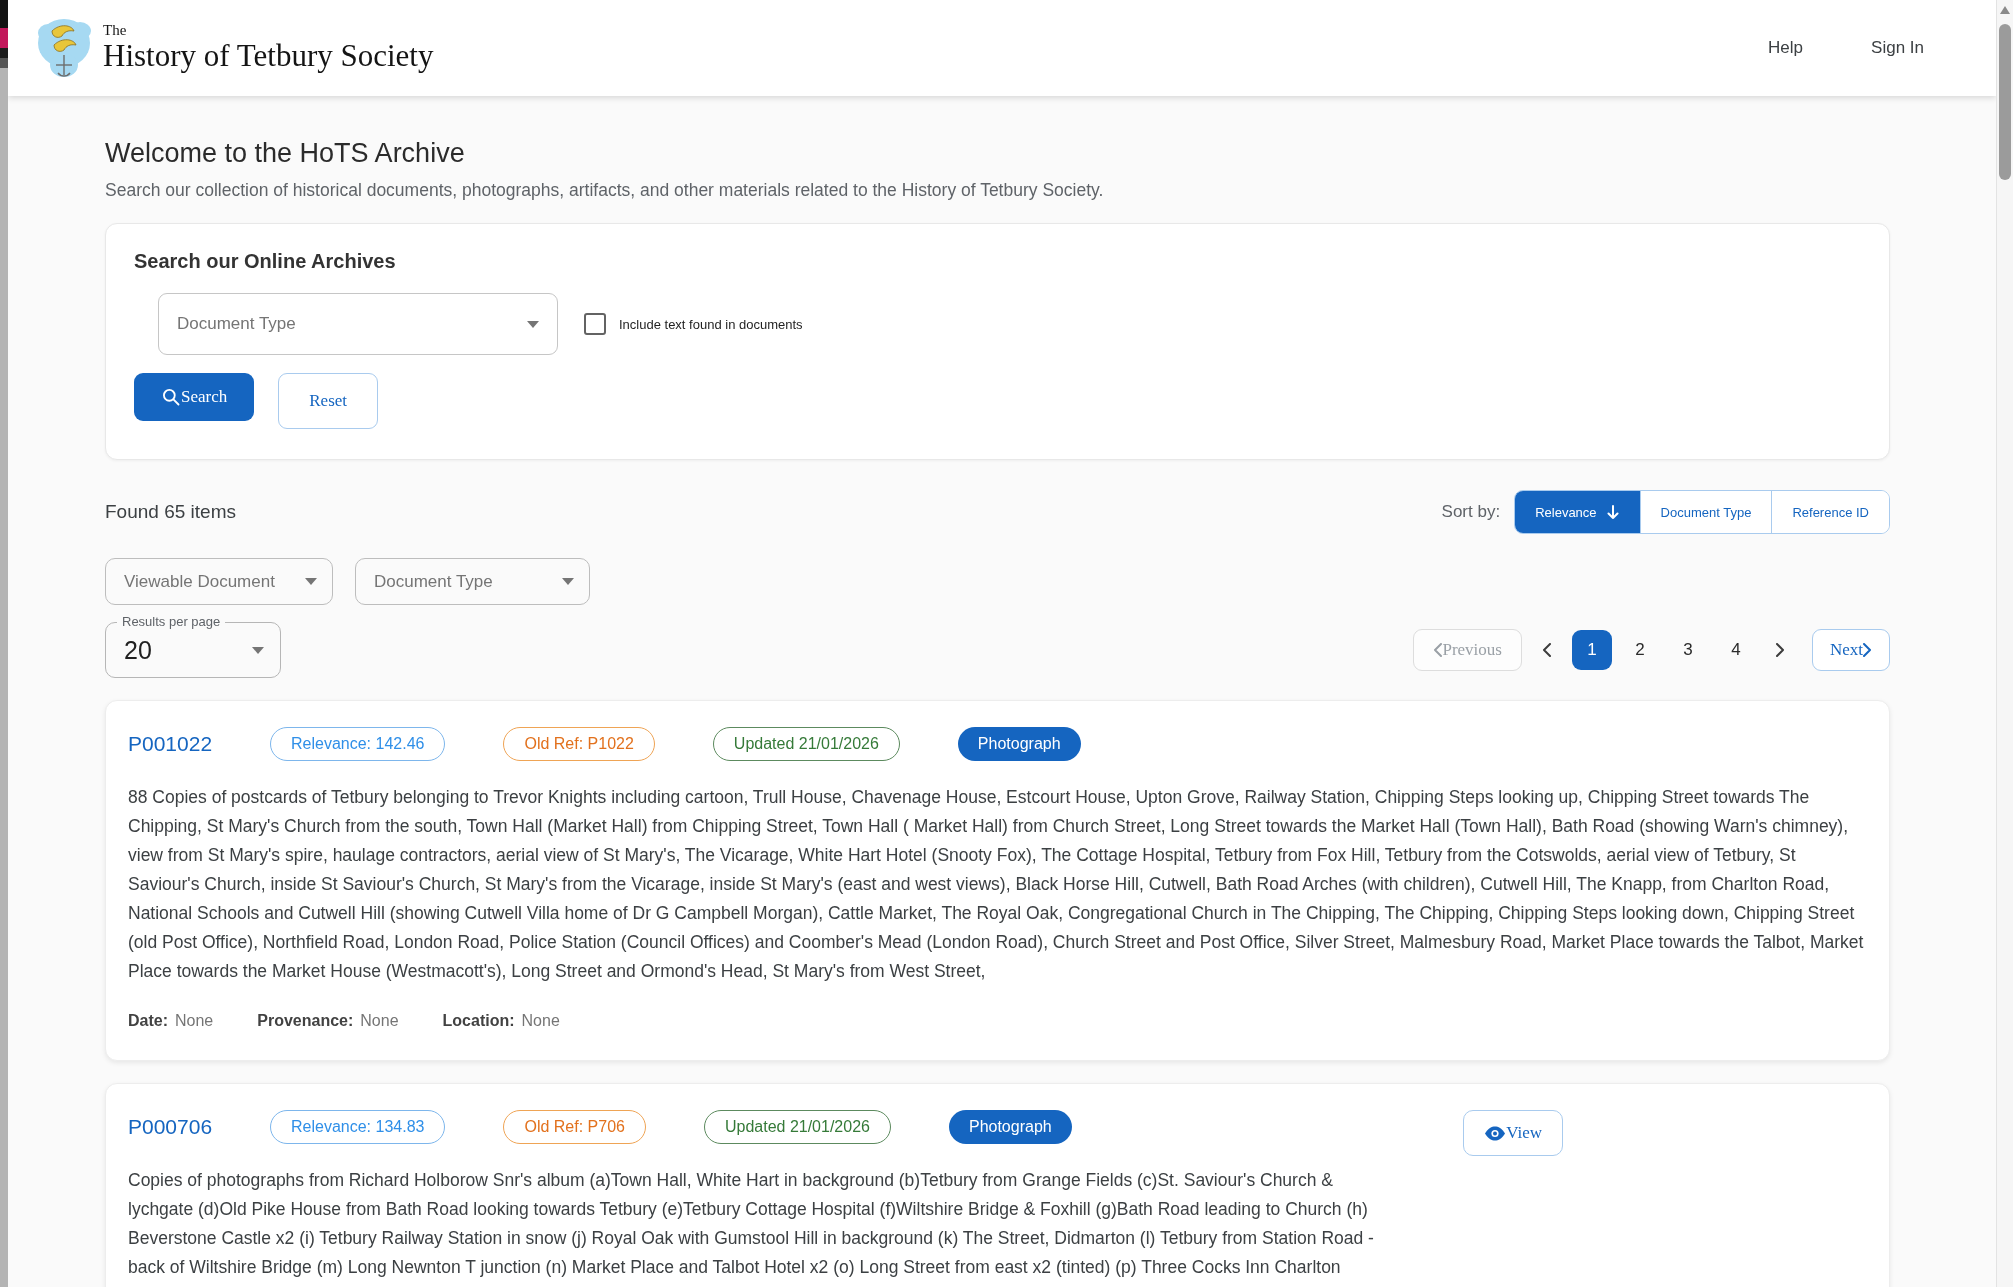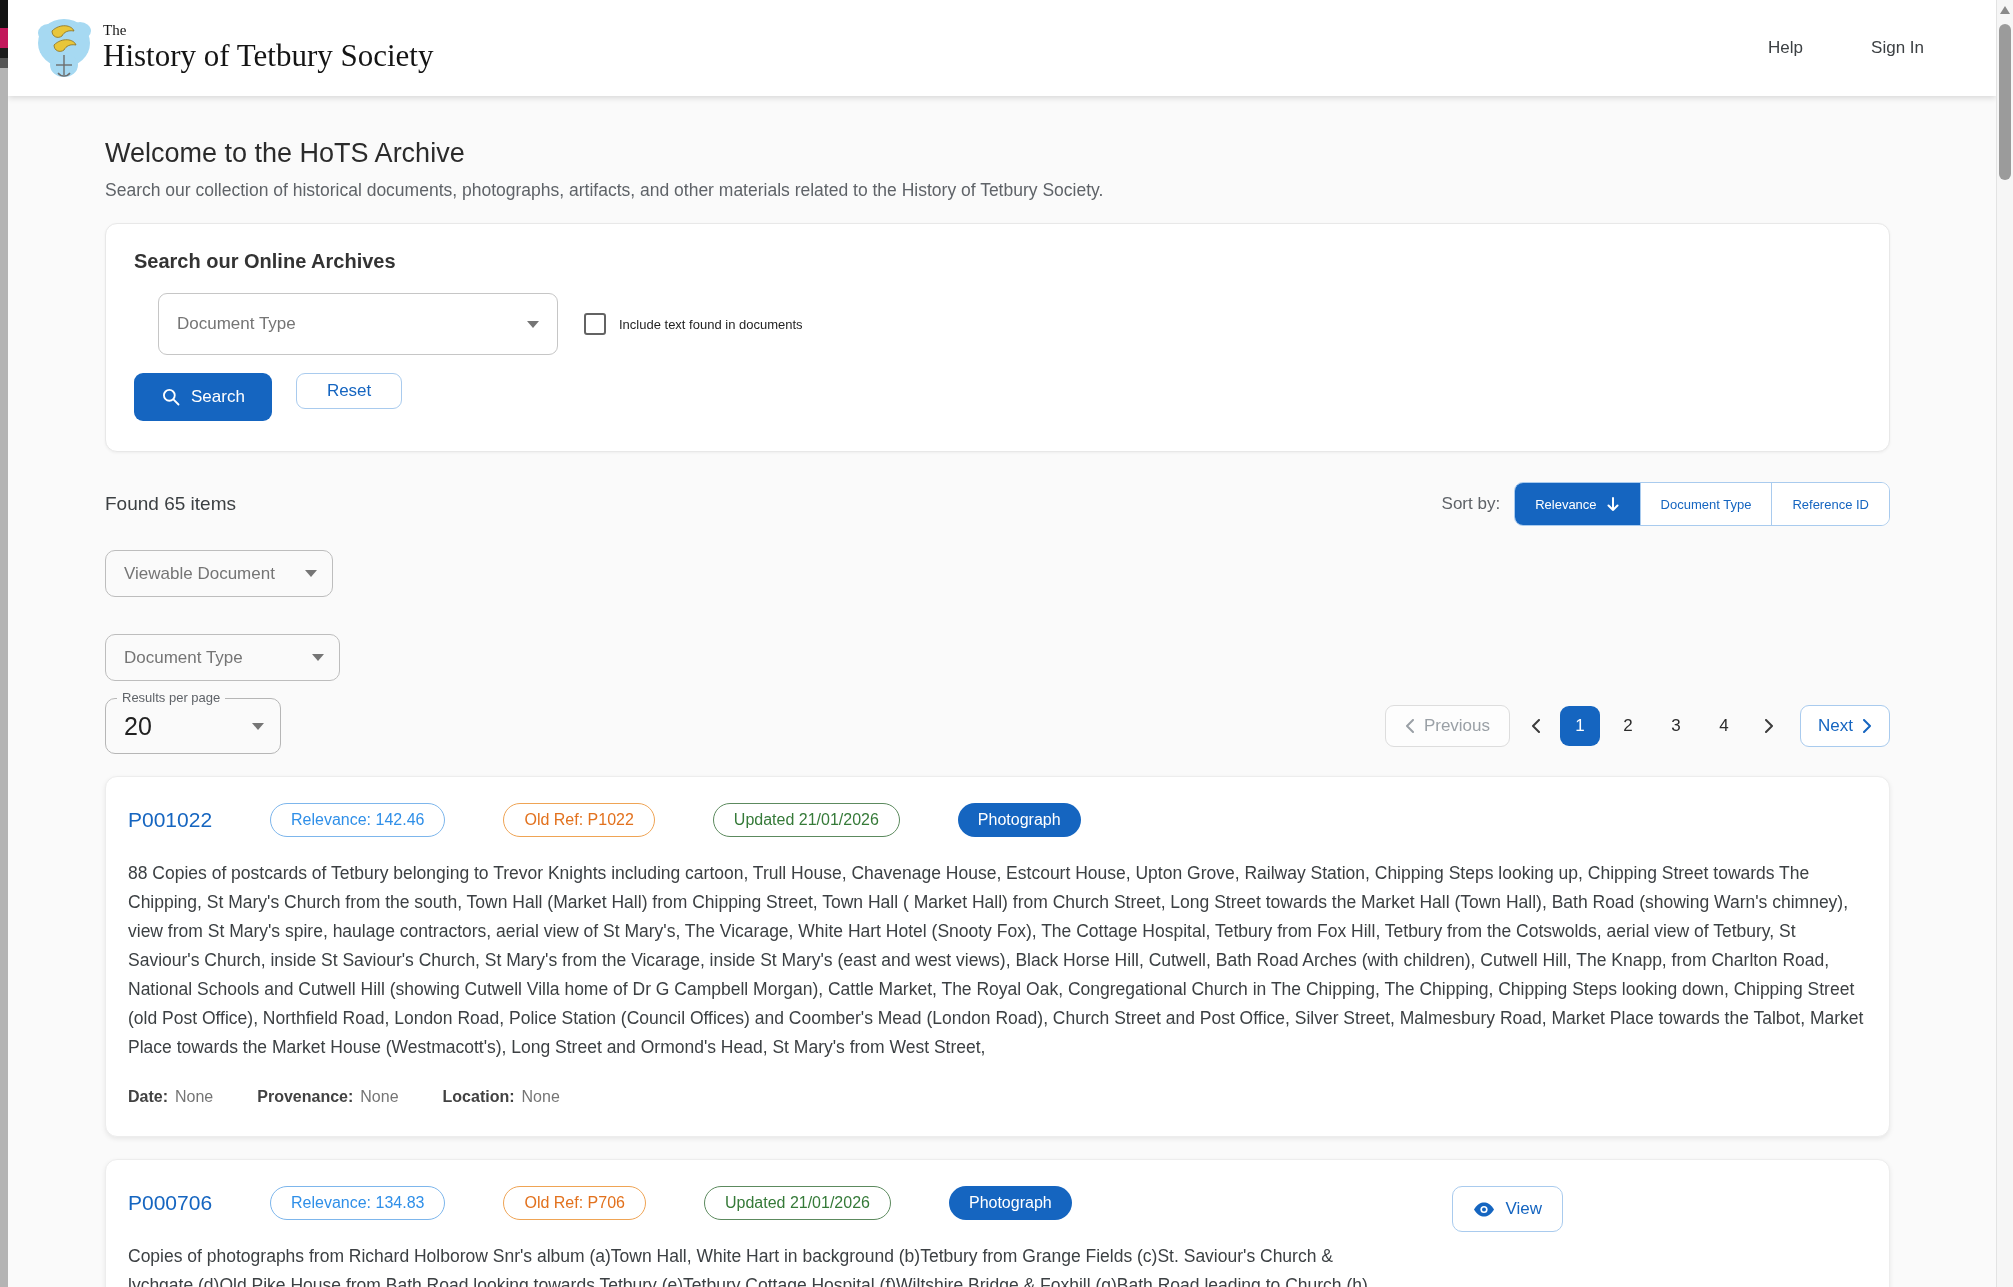--- a/index.html
+++ b/index.html
@@ -57,35 +57,35 @@
     display:flex; align-items:center; justify-content:space-between;
     padding:0 18px; font-size:17px; color:#757575; cursor:pointer;
   }
   .doc-select { width:400px; margin-left:24px; }
   .caret { width:0; height:0; border-left:6px solid transparent; border-right:6px solid transparent; border-top:7px solid #757575; }
   .checkbox-wrap { margin-left:26px; display:flex; align-items:center; gap:13px; cursor:pointer; }
   .checkbox { width:22px; height:22px; border:2px solid #636363; border-radius:3px; background:#fff; }
   .checkbox-label { font-size:13px; color:#1f1f1f; }
 
   .sp-buttons { margin-top:18px; display:flex; gap:24px; }
-  .btn { display:flex; align-items:center; justify-content:center; gap:10px; cursor:pointer; font-family:Liberation Sans, sans-serif; font-size:17px; }
+  .btn { display:flex; align-items:center; justify-content:center; cursor:pointer; font-family:Liberation Serif, serif; font-size:17px; }
   .btn-search { background:#1565c0; color:#fff; border:none; border-radius:9px; height:48px; padding:0 27px; }
-  .btn-reset { background:#fff; color:#1565c0; border:1px solid #a9cbee; border-radius:9px; height:36px; padding:0 30px; }
+  .btn-reset { background:#fff; color:#1565c0; border:1px solid #a9cbee; border-radius:9px; height:56px; padding:0 30px; }
 
   .results-bar { margin-top:30px; display:flex; align-items:center; }
   .found { font-size:19px; color:#3c4043; }
   .sort-wrap { margin-left:auto; display:flex; align-items:center; gap:14px; }
   .sort-label { font-size:17px; color:#5f6368; }
   .sort-group { display:flex; border:1px solid #a9cbee; border-radius:9px; overflow:hidden; background:#fff; }
   .sort-btn { height:42px; padding:0 20px; display:flex; align-items:center; gap:9px;
     font-size:13px; color:#1565c0; background:#fff; border:none; border-left:1px solid #a9cbee; cursor:pointer; font-family:inherit; }
   .sort-btn:first-child { border-left:none; }
   .sort-btn.active { background:#1565c0; color:#fff; }
 
-  .filters-row { margin-top:24px; display:flex; gap:37px;flex-direction:column; }
+  .filters-row { margin-top:24px; display:flex; gap:22px; }
   .filter-select { height:47px; border-radius:10px; border:1px solid #bdbdbd; background:transparent; }
   .fs-viewable { width:228px; }
   .fs-doctype { width:235px; }
   .filter-select.select-box { padding:0 15px 0 18px; }
 
   .rpp-row { margin-top:17px; display:flex; align-items:center; }
   .rpp { position:relative; width:176px; height:56px; border:1px solid #b6b6b6; border-radius:10px;
     display:flex; align-items:center; justify-content:space-between; padding:0 16px 0 18px; cursor:pointer; }
   .rpp-label { position:absolute; top:-9px; left:11px; background:#fafafa; padding:0 5px; font-size:13px; color:#5f6368; }
   .rpp-value { font-size:25px; color:#212121; }

